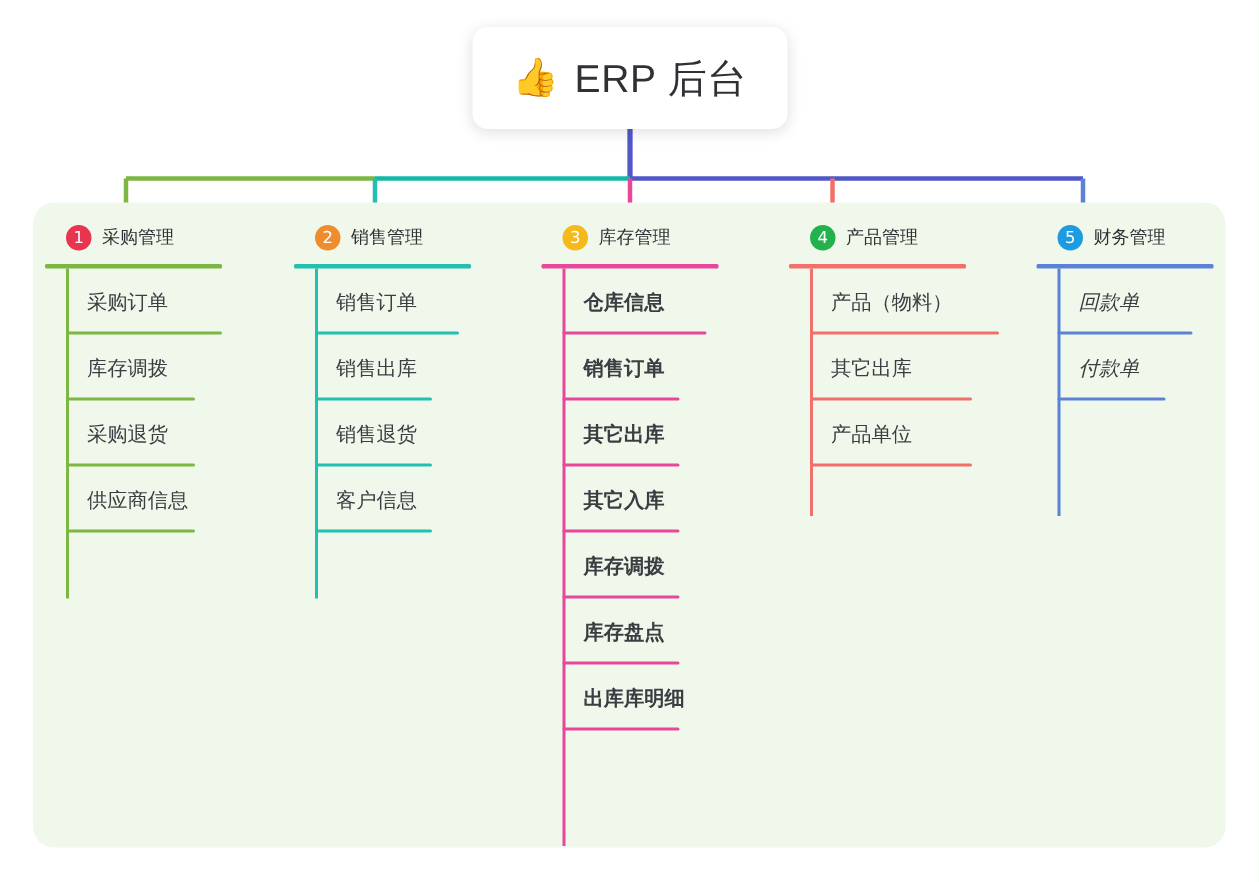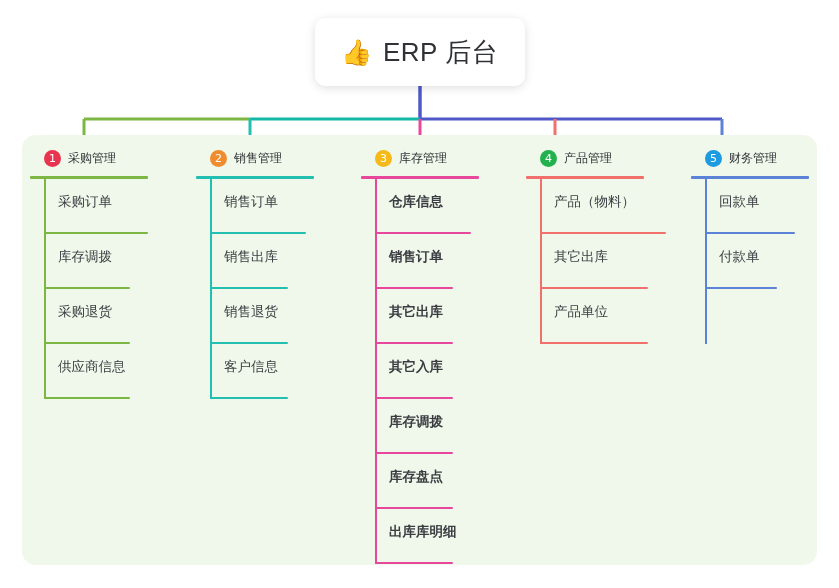--- a/index.html
+++ b/index.html
@@ -49,21 +49,21 @@
     width:17px;height:17px;border-radius:50%;
     color:#fff;font-size:11px;line-height:17px;text-align:center;
     flex:0 0 auto;font-family:"DejaVu Sans",sans-serif;
   }
   .col-title{font-size:12px;color:#2f3135;white-space:nowrap;}
   .head-rule{height:3px;margin-top:5px;border-radius:1px;}
 
   .items{position:relative;margin-top:0;}
   .spine{position:absolute;left:14px;top:0;width:2px;}
   .item{
-    position:relative;height:55px;box-sizing:border-box;
+    position:relative;height:44px;box-sizing:border-box;
   }
   .item-label{
     position:absolute;left:28px;top:14px;
     font-size:13.5px;color:#3b3d42;white-space:nowrap;
   }
   .item-rule{
     position:absolute;left:14px;bottom:0;height:1.6px;border-radius:1px;
   }
 </style>
 </head>
@@ -204,21 +204,21 @@
             <div class="item-rule" style="background: rgb(242, 112, 107); width: 108px;"></div>
           </div>
         </div>
       </div>
       <div class="col" style="left: 691px;">
         <div class="col-head">
           <span class="badge" style="background: rgb(28, 155, 224);">5</span>
           <span class="col-title">财务管理</span>
         </div>
         <div class="head-rule" style="background: rgb(91, 130, 214); width: 118px;"></div>
-        <div class="items" style="height: 165px;">
+        <div class="items" style="height: 165px; font-style: italic;">
           <div class="spine" style="background: rgb(91, 130, 214); height: 165px;"></div>
           <div class="item">
             <span class="item-label">回款单</span>
             <div class="item-rule" style="background: rgb(91, 130, 214); width: 90px;"></div>
           </div>
           <div class="item">
             <span class="item-label">付款单</span>
             <div class="item-rule" style="background: rgb(91, 130, 214); width: 72px;"></div>
           </div>
         </div>

